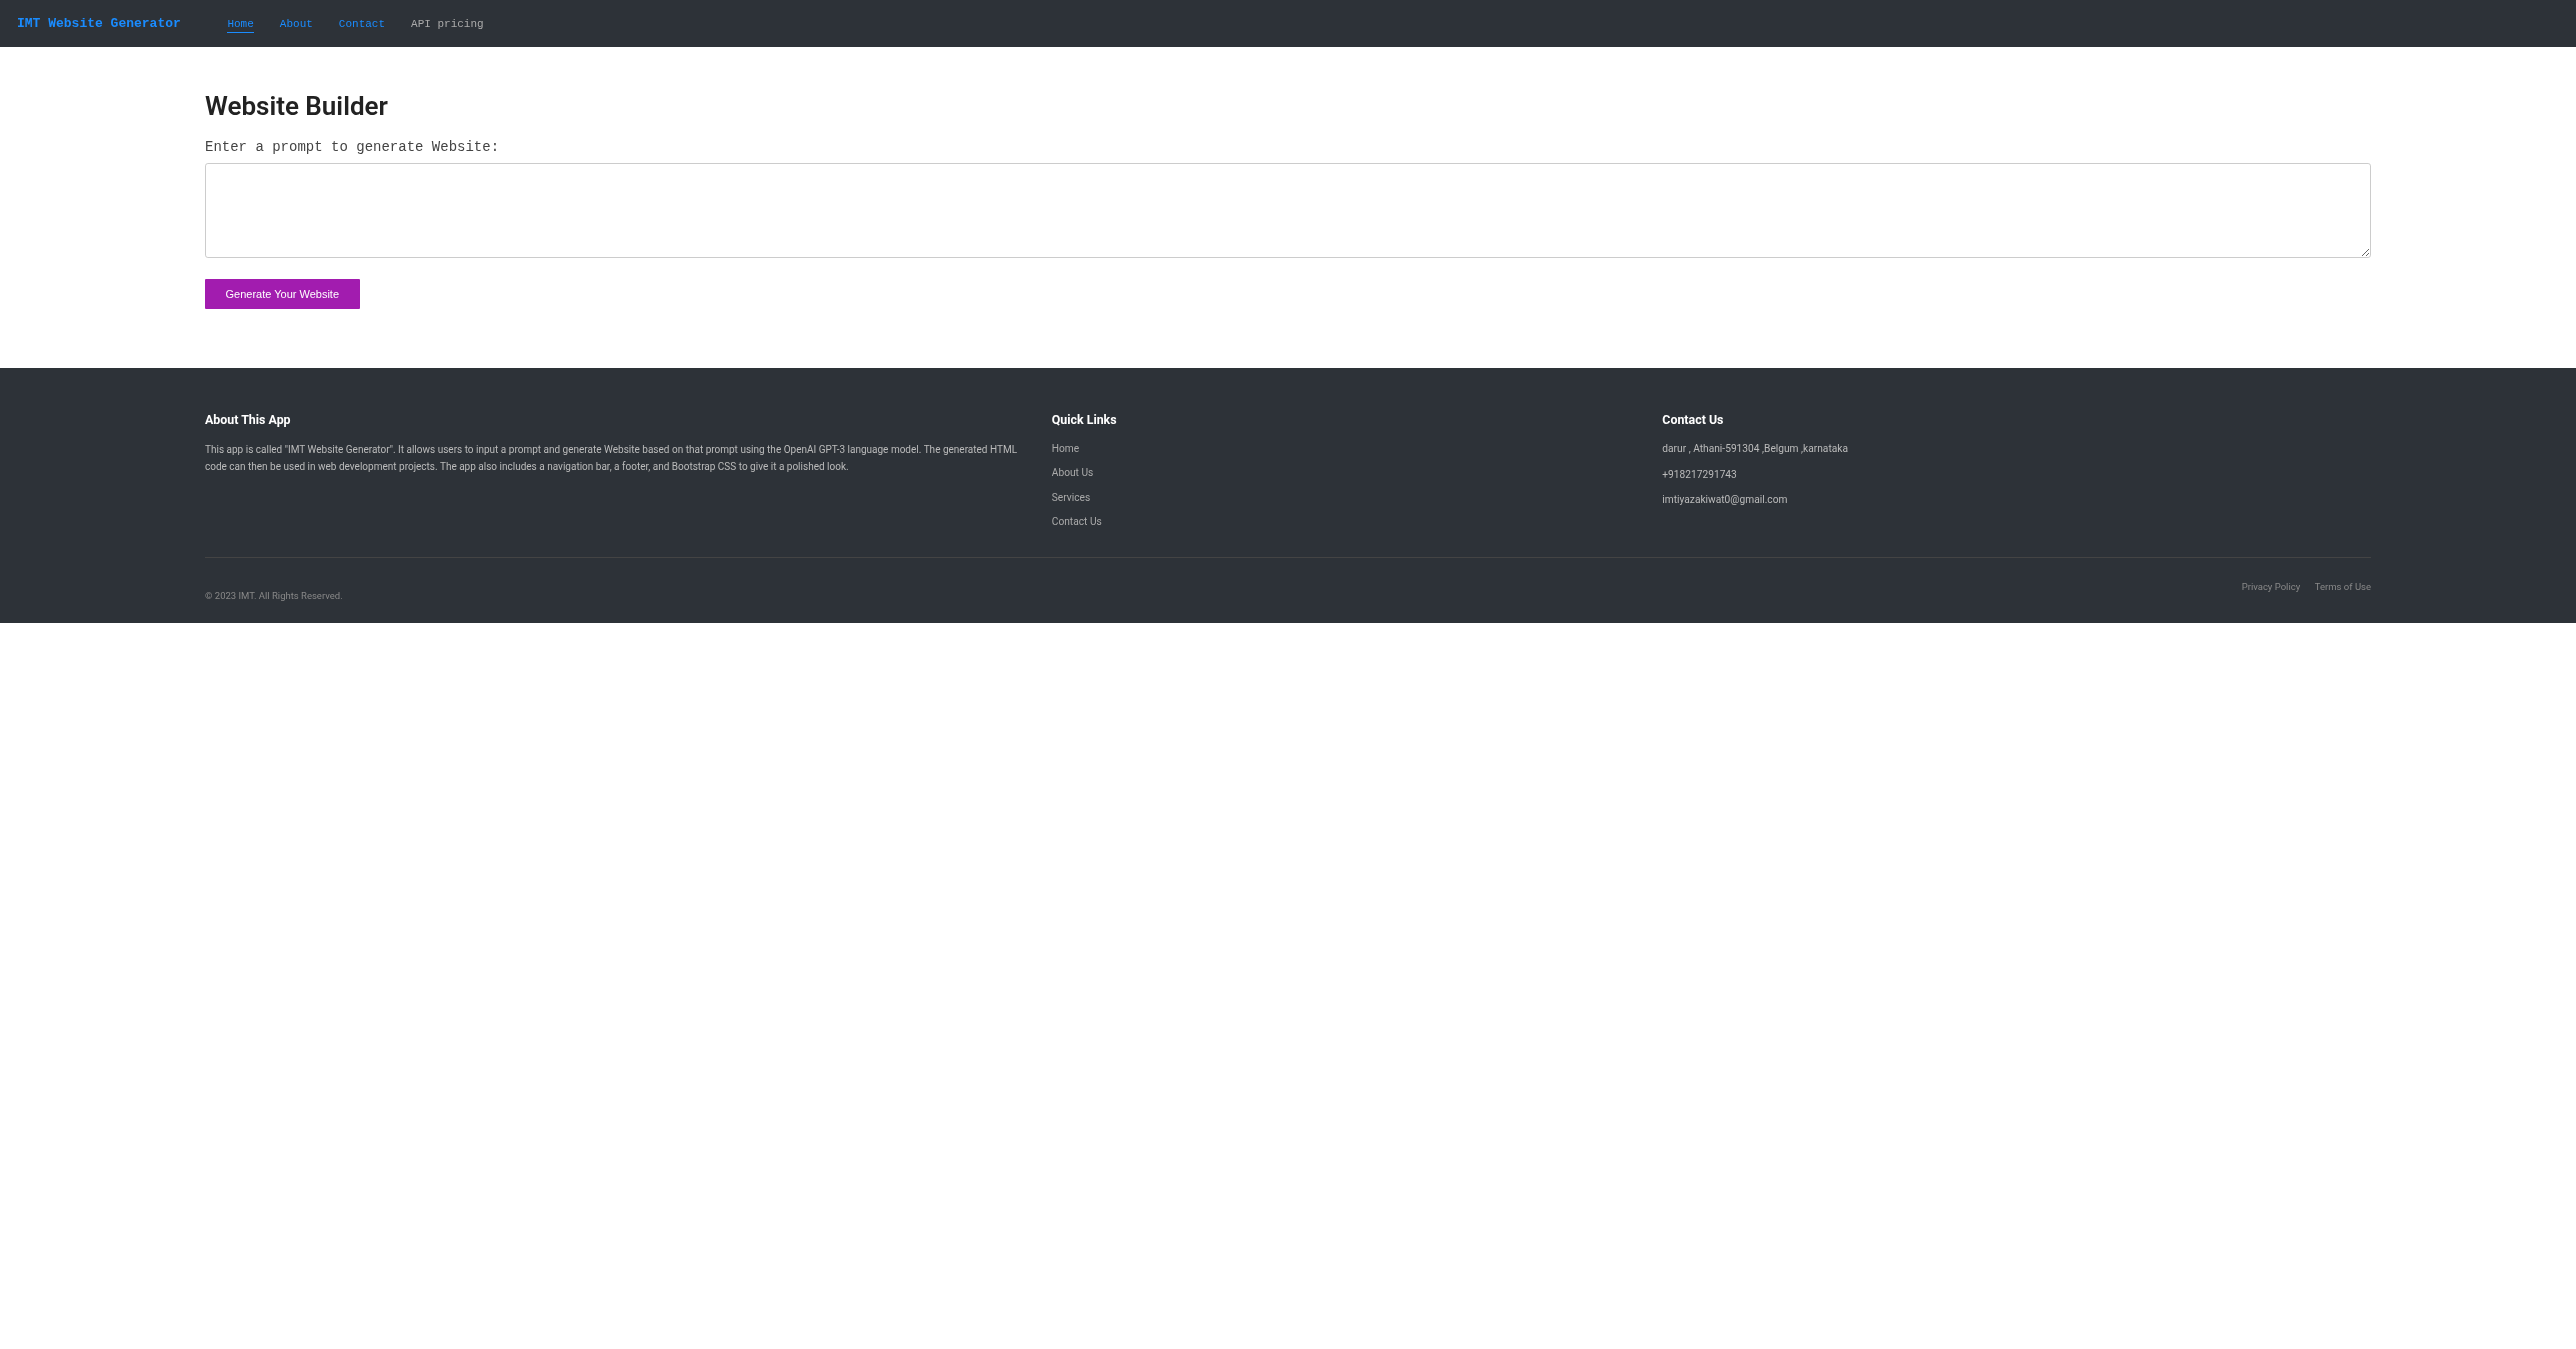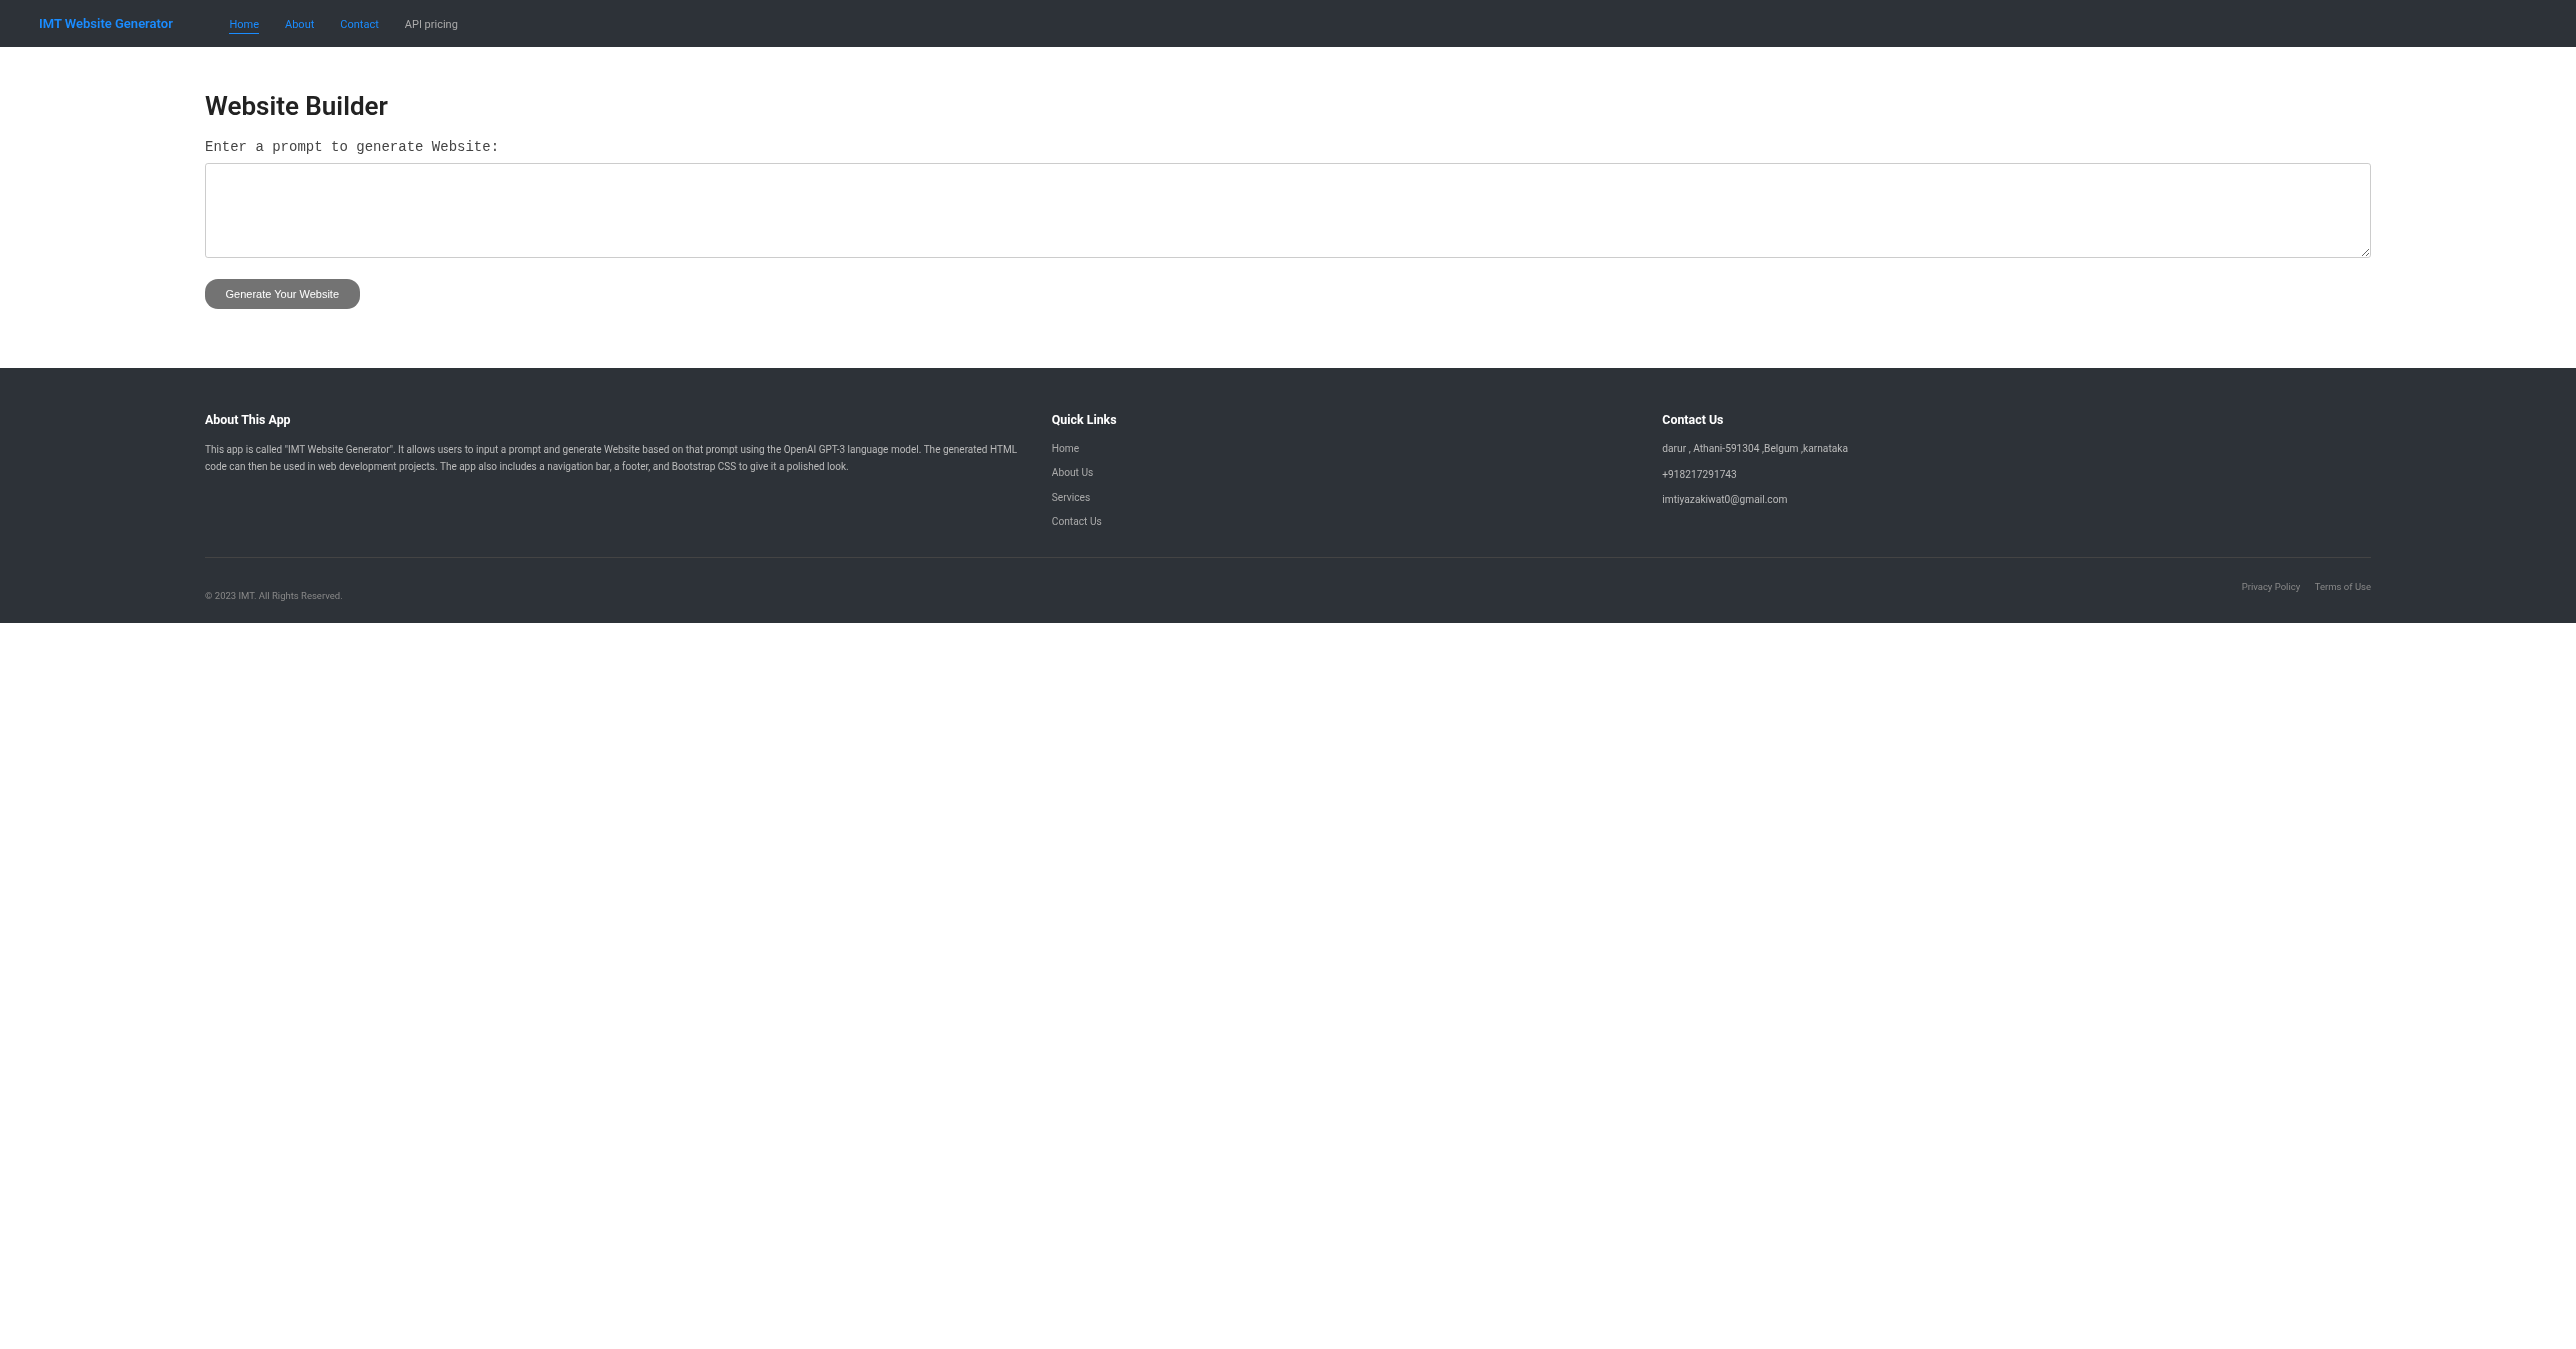--- a/index.html
+++ b/index.html
@@ -10,25 +10,26 @@
 
     body {
       font-family: -apple-system, BlinkMacSystemFont, 'Segoe UI', Roboto, sans-serif;
       background: #fff;
       color: #333;
     }
 
     
     nav {
       background: #2d3238;
-      padding: 0 39px;
+      padding: 0 17px;
       display: flex;
       align-items: center;
       height: 47px;
-      gap: 42px;
+      gap: 32px;
+      font-family: Liberation Mono, monospace;
     }
 
     .nav-brand {
       color: #1a8cff;
       font-size: 13px;
       font-weight: 600;
       text-decoration: none;
       white-space: nowrap;
       margin-right: 14.6px;
     }
@@ -84,25 +85,25 @@
       border-radius: 2.9px;
       padding: 8.8px;
       font-size: 10.2px;
       resize: vertical;
       outline: none;
       color: #333;
     }
 
     .generate-btn {
       margin-top: 17.6px;
-      background: #737373;
+      background: #a21caf;
       color: #fff;
       border: none;
       padding: 8.8px 20.5px;
-      border-radius: 13px;
+      border-radius: 1px;
       font-size: 11px;
       cursor: pointer;
     }
 
     
     footer {
       background: #2d3238;
       color: #ccc;
       padding: 44px 205px 22px 205px;
     }

